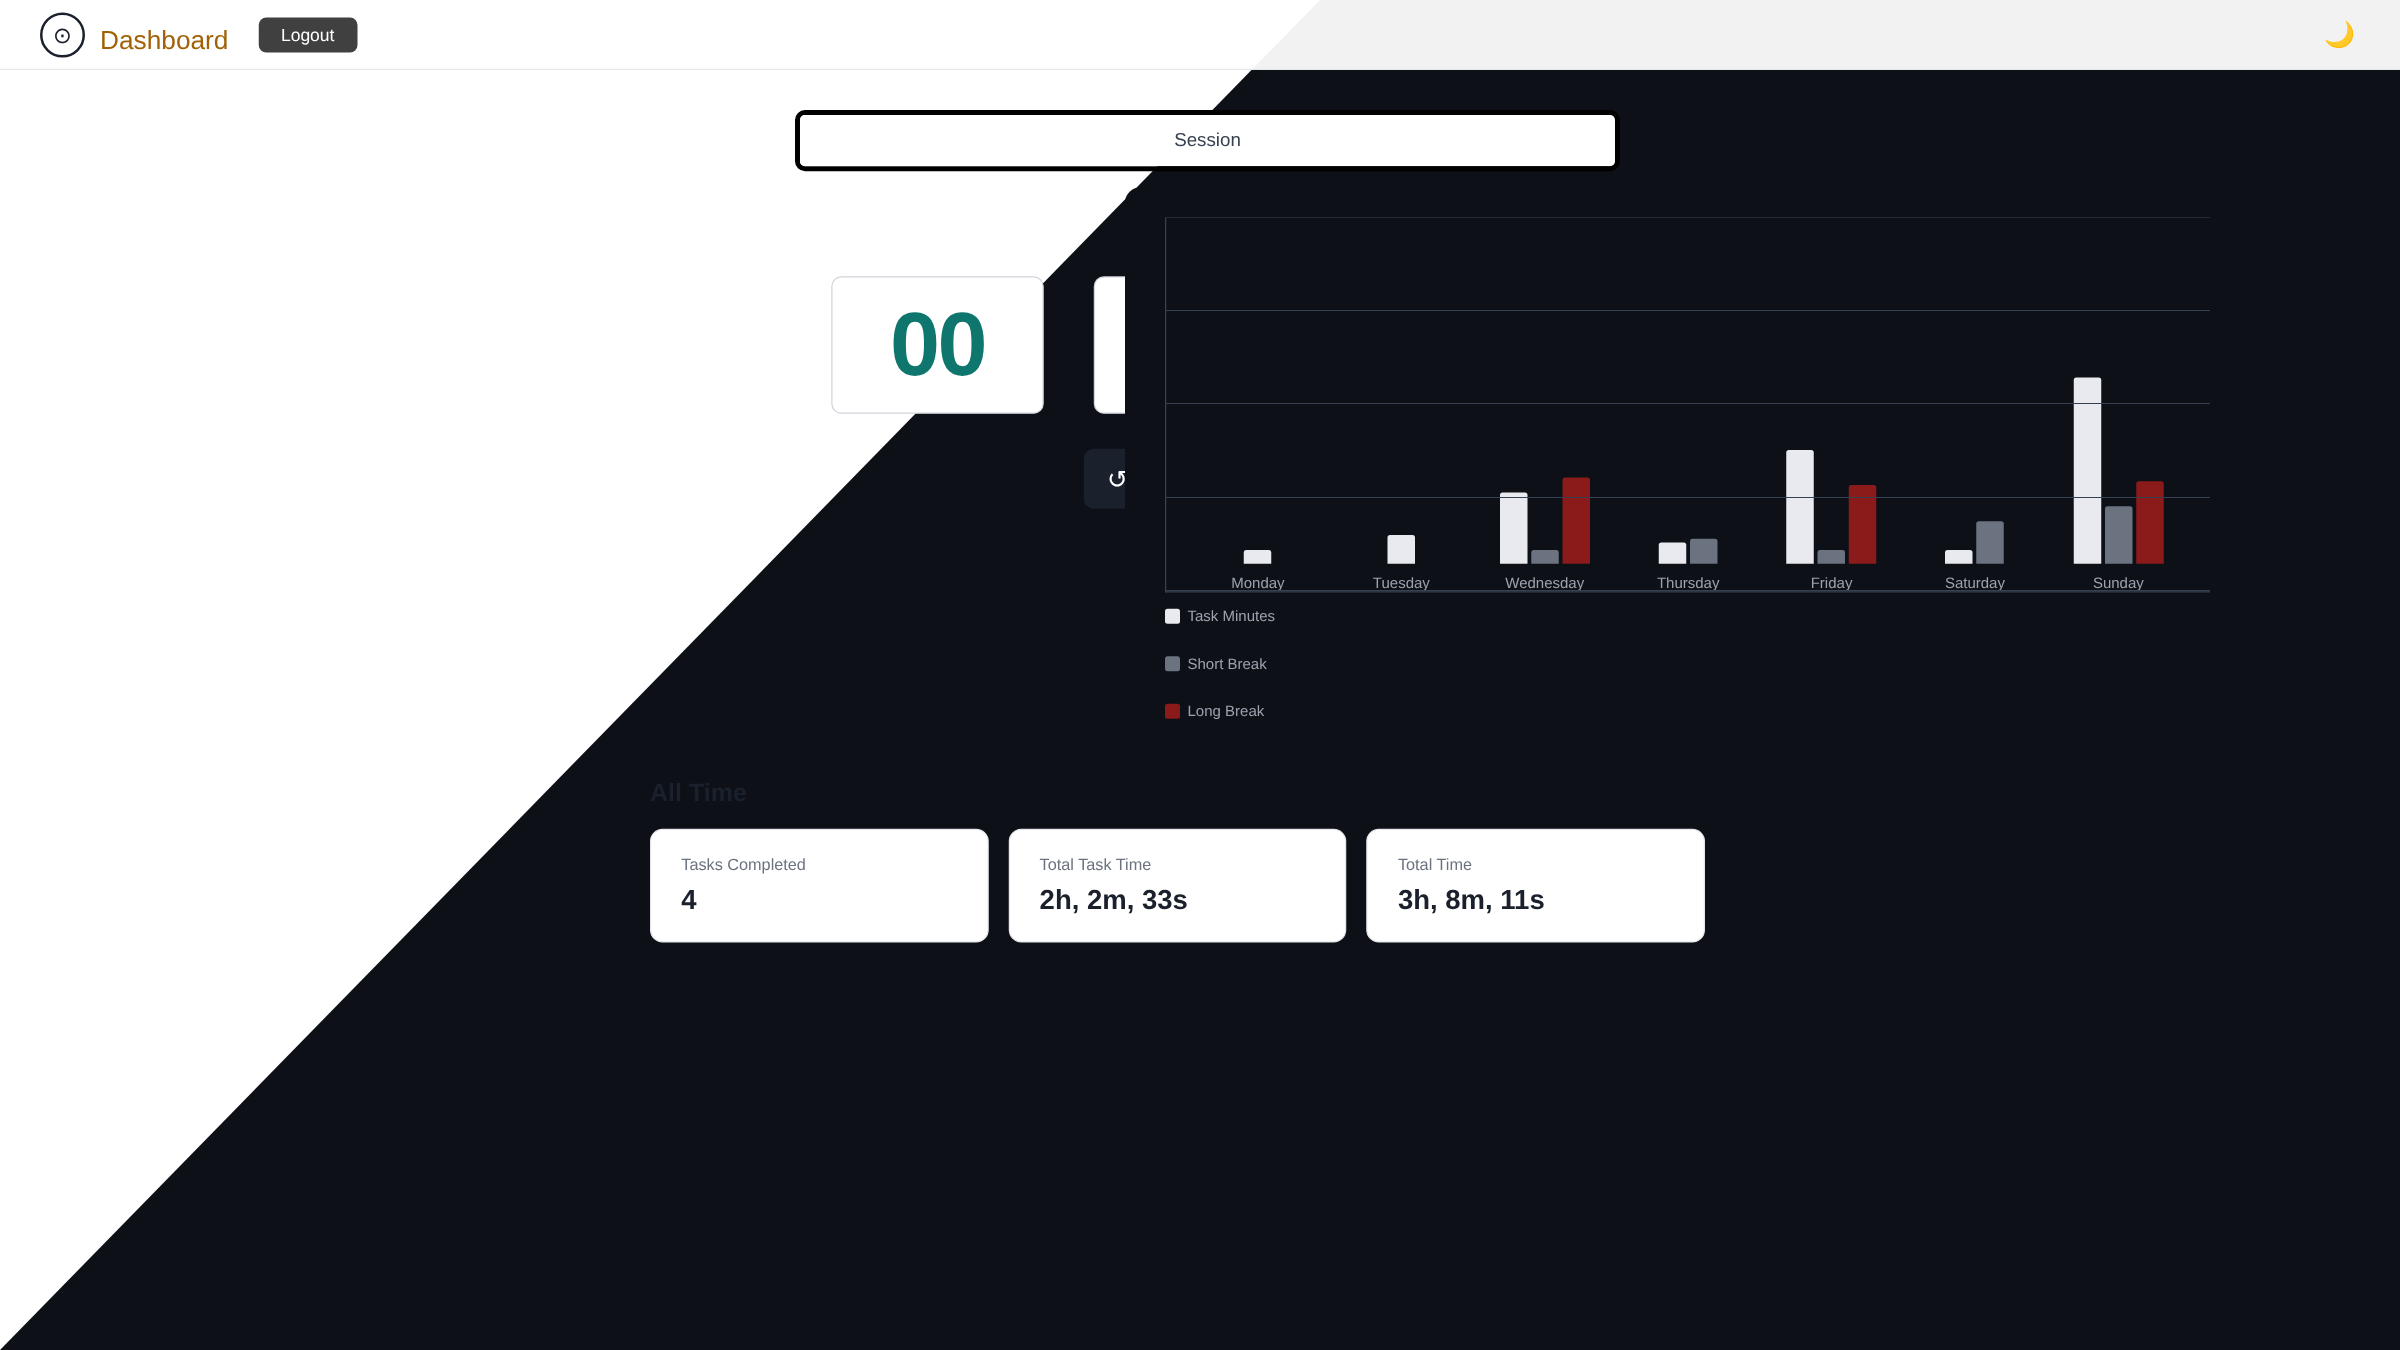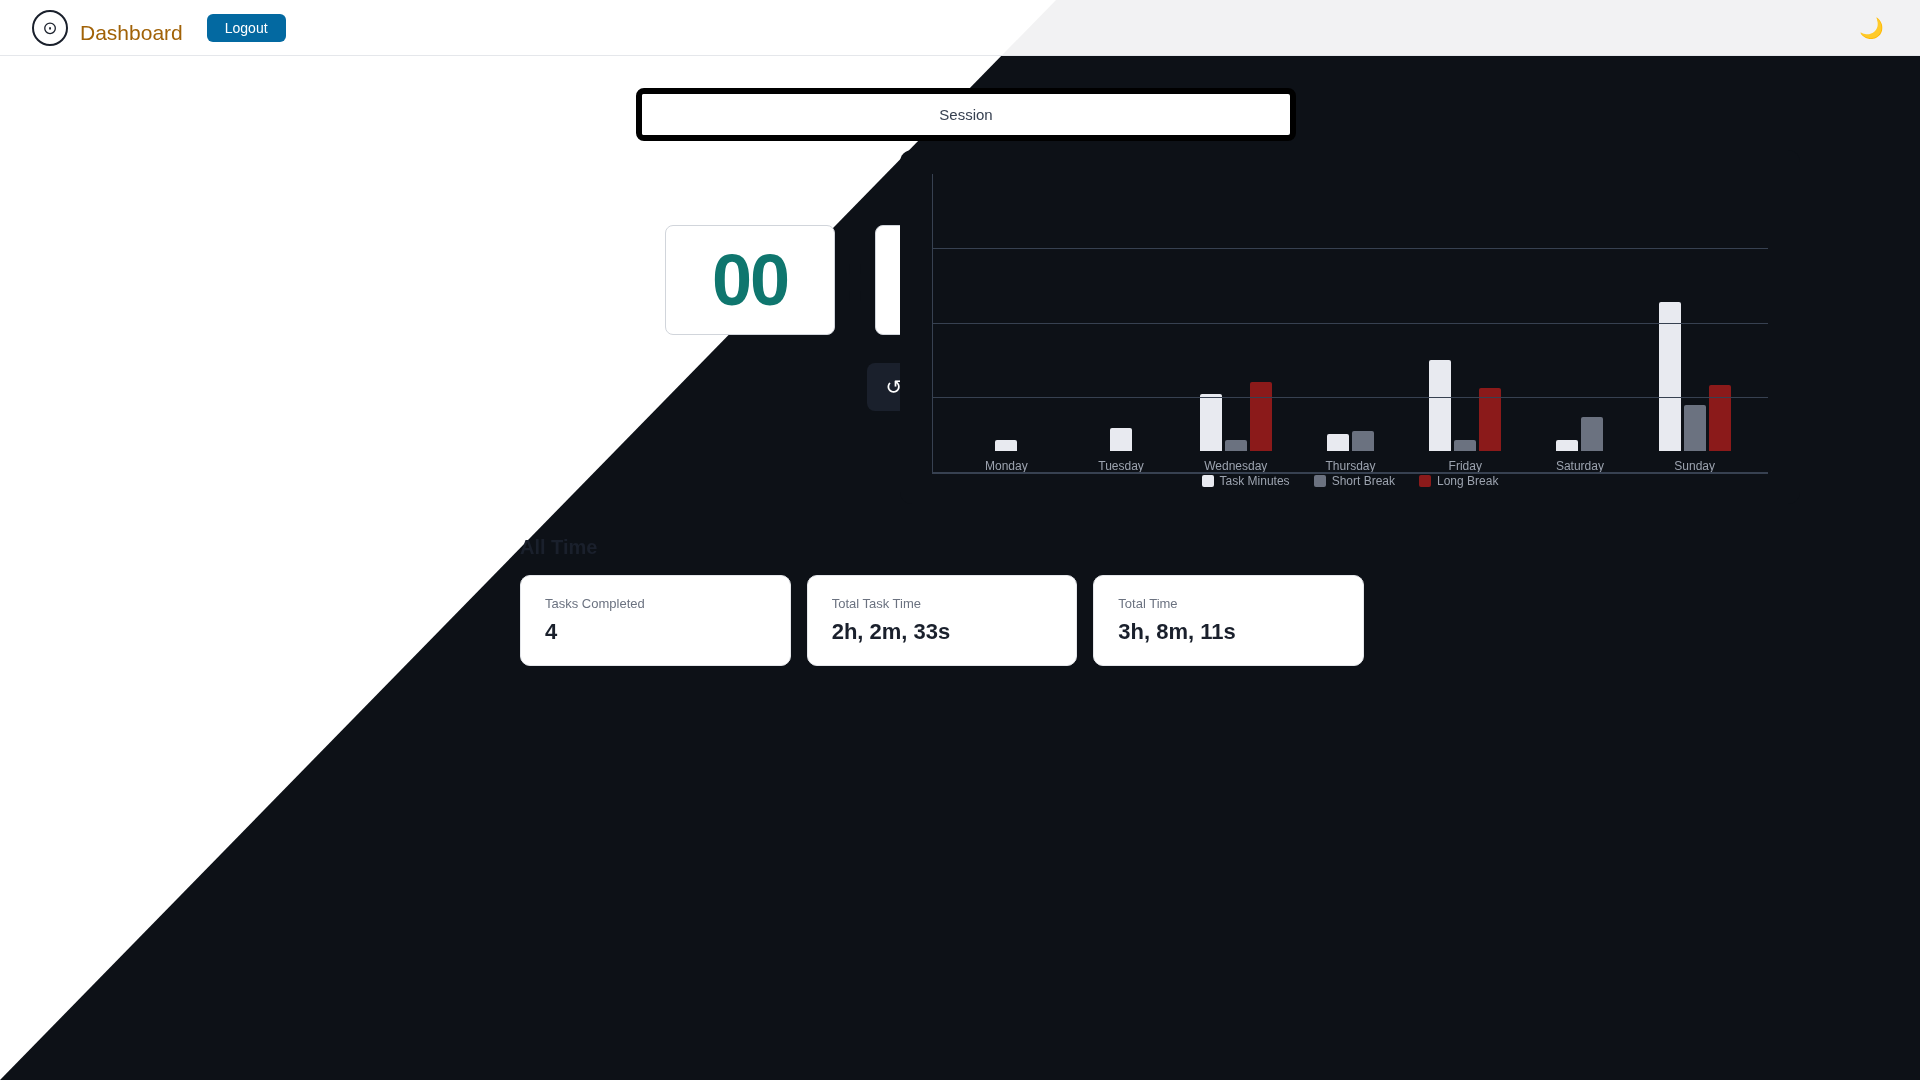--- a/index.html
+++ b/index.html
@@ -55,21 +55,21 @@
       color: #1a202c;
     }
     .navbar-title {
       font-size: 21px;
       color: #a16207;
       font-weight: 500;
       margin-right: 24px;
       margin-top: 11px;
     }
     .navbar-logout {
-      background: #0369a1;
+      background: #404040;
       color: #fff;
       border: none;
       border-radius: 6px;
       padding: 6px 18px;
       font-size: 14px;
       cursor: pointer;
       font-weight: 500;
     }
     .navbar-spacer { flex: 1; }
     .navbar-moon {
@@ -88,21 +88,21 @@
       display: flex;
       flex-direction: column;
       align-items: center;
       padding-top: 32px;
     }
 
     
     .tabs {
       display: flex;
       width: 660px;
-      border: 6px solid #000000;
+      border: 4px solid #000000;
       border-radius: 8px;
       overflow: hidden;
       background: #fff;
       margin-left: 12px;
     }
     .tab {
       flex: 1;
       padding: 12px 0;
       text-align: center;
       font-size: 15px;
@@ -235,22 +235,24 @@
     .day-label {
       color: #9ca3af;
       font-size: 12px;
       margin-top: 8px;
     }
 
     .chart-legend {
       display: flex;
       gap: 24px;
       justify-content: center;
+      margin-top: 12px;
       color: #9ca3af;
       font-size: 12px;
+      flex-direction: column;
     }
     .legend-item {
       display: flex;
       align-items: center;
       gap: 6px;
     }
     .legend-dot {
       width: 12px;
       height: 12px;
       border-radius: 2px;

